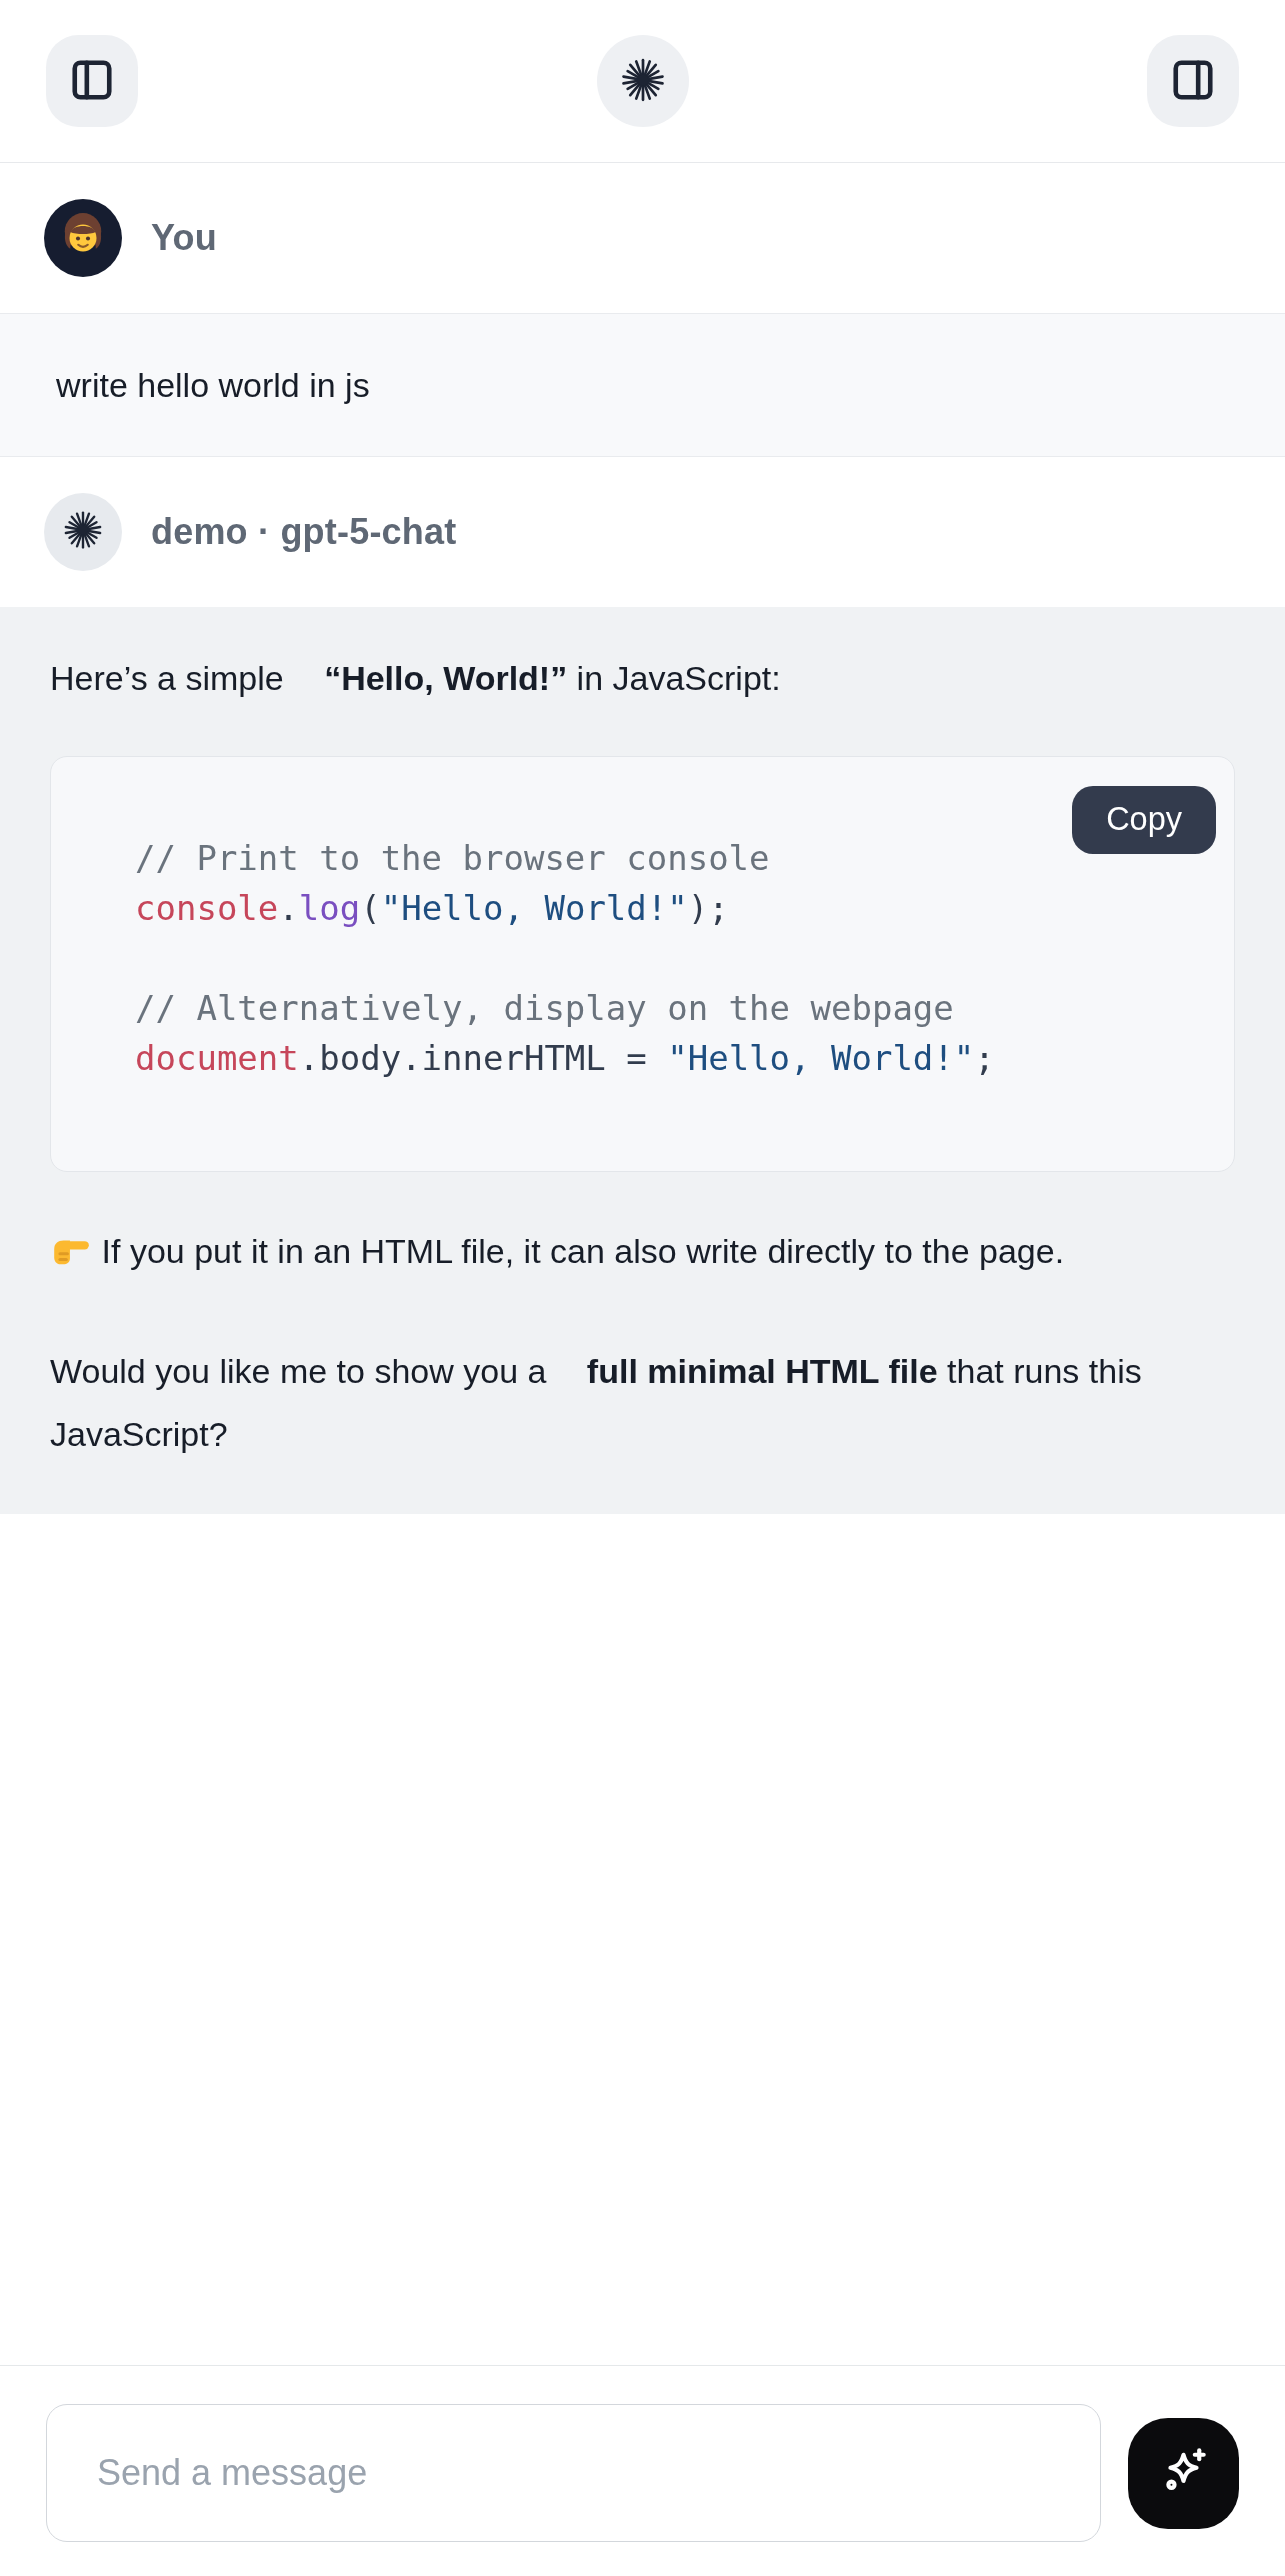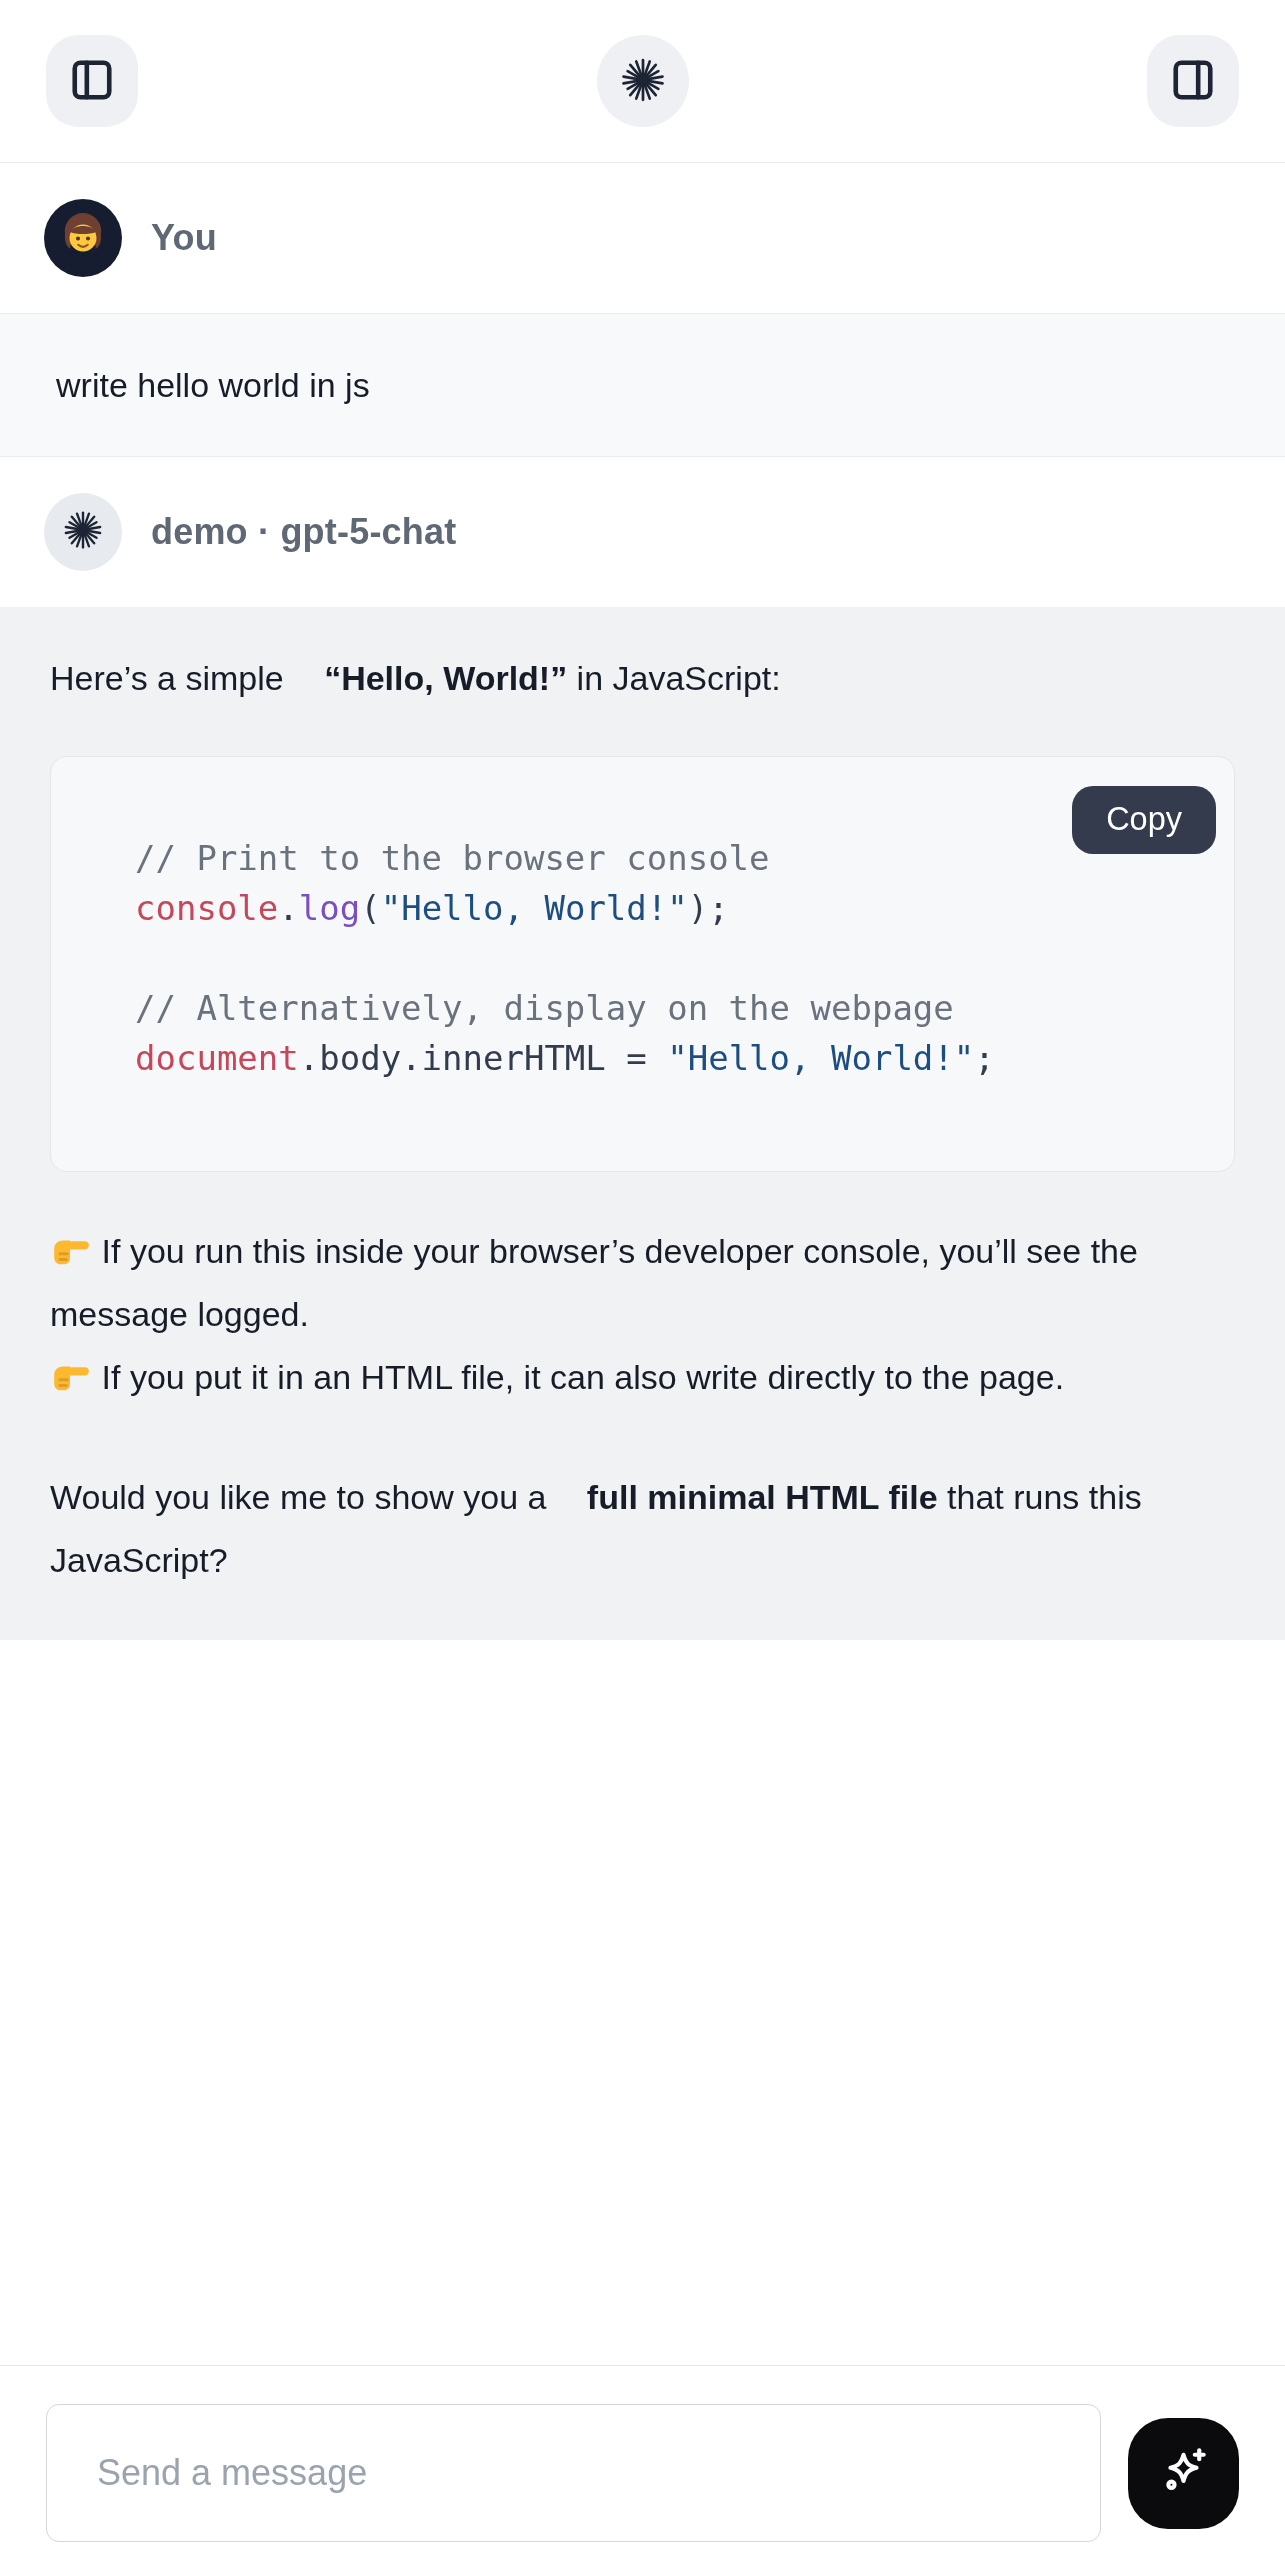--- a/index.html
+++ b/index.html
@@ -110,21 +110,21 @@
     flex: 0 0 auto;
     border-top: 1.9px solid #e5e8ea;
     background: #ffffff;
     padding: 38px 46px 34px 46px;
     display: flex; align-items: center; gap: 27px;
   }
   .message-input {
     flex: 1 1 auto;
     height: 138px;
     border: 1.9px solid #d3d7dc;
-    border-radius: 13px;
+    border-radius: 21px;
     background: #ffffff;
     padding: 0 50px;
     font-size: 36px; color: #171d28;
     font-family: "Liberation Sans", sans-serif;
     outline: none;
   }
   .message-input::placeholder { color: #9aa3ae; }
   .send-btn {
     width: 111px; height: 111px; flex: 0 0 auto;
     background: #0b0b0d; border: none; cursor: pointer;
@@ -225,28 +225,20 @@
     </div>
 
     <div class="tips">
       <div class="tip-line"><span class="hand-icon"><svg width="42" height="42" viewBox="0 0 40 40">
               <g fill="#fcb930">
                 <path d="M4 20 c0-5 3.5-8 9-8 h6 v17 c0 3.5-2.8 5.5-6.5 5.5 h-2.5 c-4 0-6-3.2-6-6.5 z"></path>
                 <rect x="11" y="12.5" width="26" height="8" rx="4"></rect>
               </g>
               <rect x="8" y="23" width="10" height="3" rx="1.5" fill="#e09b24"></rect>
               <rect x="8" y="28.5" width="9" height="3" rx="1.5" fill="#e09b24"></rect>
-            </svg></span><span>If you run this inside your browser’s developer console, you’ll see the message logged.</span></div>
-      <div class="tip-line"><span class="hand-icon"><svg width="42" height="42" viewBox="0 0 40 40">
-              <g fill="#fcb930">
-                <path d="M4 20 c0-5 3.5-8 9-8 h6 v17 c0 3.5-2.8 5.5-6.5 5.5 h-2.5 c-4 0-6-3.2-6-6.5 z"></path>
-                <rect x="11" y="12.5" width="26" height="8" rx="4"></rect>
-              </g>
-              <rect x="8" y="23" width="10" height="3" rx="1.5" fill="#e09b24"></rect>
-              <rect x="8" y="28.5" width="9" height="3" rx="1.5" fill="#e09b24"></rect>
             </svg></span><span>If you put it in an HTML file, it can also write directly to the page.</span></div>
     </div>
 
     <p class="question"><span>Would you like me to show you a </span><b>full minimal HTML file</b><span> that runs this JavaScript?</span></p>
 
   </div>
 
   <div class="scroll-spacer"></div>
 
   <footer class="composer">

